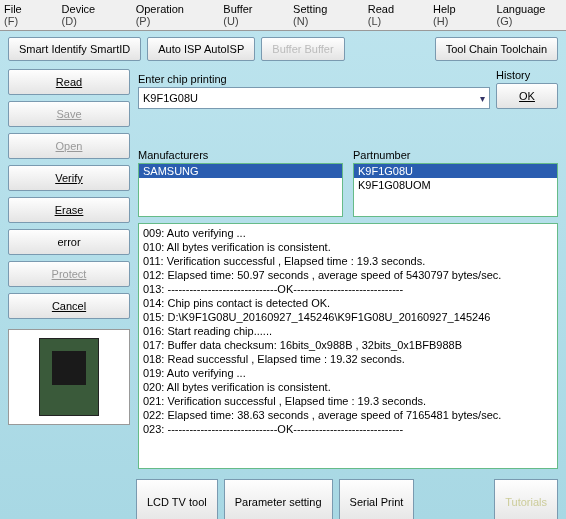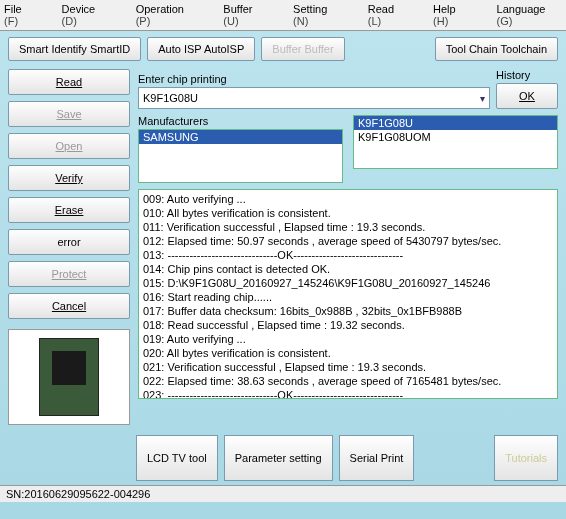--- a/index.html
+++ b/index.html
@@ -19,25 +19,25 @@
 .chip::after { content: ""; position: absolute; top: 12px; left: 12px; width: 34px; height: 34px; background: #1a1a1a; }
 .right { flex: 1; display: flex; flex-direction: column; gap: 6px; }
 .row1 { display: flex; gap: 6px; align-items: flex-end; }
 .enterbox { flex: 1; }
 .label { font-size: 11px; margin-bottom: 2px; }
 .combo { width: 100%; height: 22px; border: 1px solid #7a9ab0; background: #fff; display: flex; align-items: center; padding: 0 4px; justify-content: space-between; }
 .combo .chev { font-size: 10px; color: #336; }
 .historylbl { font-size: 11px; margin-bottom: 2px; width: 60px; }
 .okbtn { width: 62px; height: 26px; }
 .lists { display: flex; gap: 10px; }
-.listgrp { flex: 1; }
+.listgrp { flex: 1; margin-top: 34px; }
 .listbox { background: #fff; border: 1px solid #6b8; height: 54px; overflow: hidden; }
 .listbox .item { padding: 1px 4px; }
 .listbox .item.sel { background: #2a5db0; color: #fff; }
-.log { background: #fff; border: 1px solid #6b8; height: 210px; overflow: auto; font-size: 11px; padding: 2px 4px; line-height: 14px; }
+.log { background: #fff; border: 1px solid #6b8; height: 246px; overflow: auto; font-size: 11px; padding: 2px 4px; line-height: 14px; }
 .log div { white-space: nowrap; }
 .bottombar { display: flex; gap: 6px; padding: 4px 8px; align-items: center; }
 .bottombar .btn2 { background: linear-gradient(#fefefe,#e4e4e4); border: 1px solid #7a9ab0; padding: 16px 10px; font-size: 11px; }
 .bottombar .disabled2 { color: #cc9; }
 .status { background: #eee; border-top: 1px solid #999; padding: 2px 6px; font-size: 11px; }
 .underline { text-decoration: underline; }
 </style>
 </head>
 <body>
 
@@ -91,20 +91,21 @@
     </div>
 
     <div class="lists">
       <div class="listgrp">
         <div class="label">Manufacturers</div>
         <div class="listbox">
           <div class="item sel">SAMSUNG</div>
         </div>
       </div>
       <div class="listgrp">
+        <div class="label">Partnumber</div>
         <div class="listbox">
           <div class="item sel">K9F1G08U</div>
           <div class="item">K9F1G08UOM</div>
         </div>
       </div>
     </div>
 
     <div class="log">
       <div>009:  Auto verifying ...</div>
       <div>010:  All bytes verification is consistent.</div>

